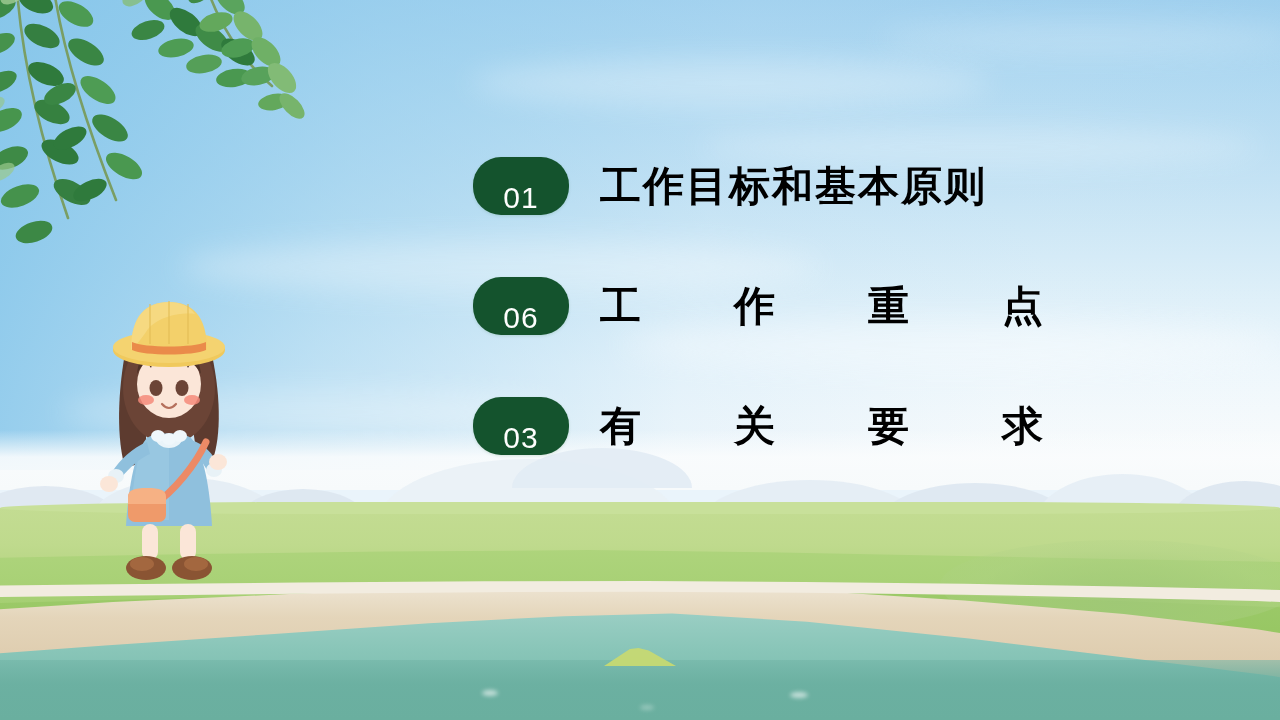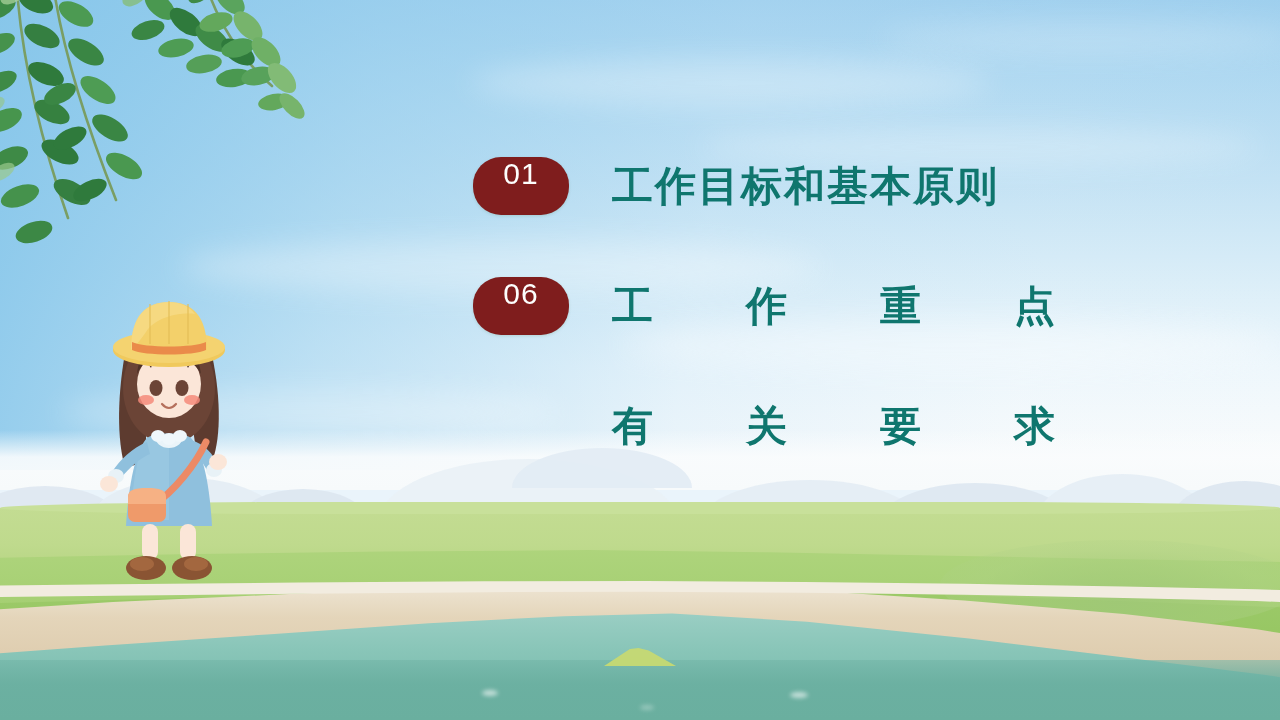--- a/index.html
+++ b/index.html
@@ -120,37 +120,36 @@
 
   
   .girl{position:absolute;left:84px;top:292px;width:170px;height:300px;}
 
   
   .agenda{position:absolute;left:473px;top:150px;width:580px;}
   .row{position:relative;height:120px;}
   .badge{
     position:absolute;left:0;top:7px;
     width:96px;height:58px;border-radius:28px;
-    background:#7f1d1d;
-    display:flex;align-items:flex-start;justify-content:center;
+    background:#14532d;
+    display:flex;align-items:flex-end;justify-content:center;
     box-shadow:0 1px 3px rgba(60,120,70,.18);
   }
   .badge span{
     color:#fdfefd;font-size:30px;font-weight:400;
     letter-spacing:1px;
     font-family:"Liberation Sans","DejaVu Sans",sans-serif;
   }
   .row-title{
     position:absolute;left:127px;top:0;width:443px;height:72px;
-    color:#0f766e;
+    color:#000000;
     font-size:41px;font-weight:bold;
     line-height:72px;
     white-space:nowrap;
     font-family:"DejaVu Sans","Liberation Sans",sans-serif;
-    margin-left:12px;
   }
   .row-title.spread-0{letter-spacing:2px;}
   .row-title.spread-1{letter-spacing:0;display:flex;justify-content:space-between;}
   .row-title.spread-1 i{font-style:normal;}
 </style>
 </head>
 <body>
 
 <div class="slide">
 
@@ -329,20 +328,23 @@
       </div>
       <div class="row-title spread-1">
         <i>工</i>
         <i>作</i>
         <i>重</i>
         <i>点</i>
       </div>
     </div>
 
     <div class="row">
+      <div class="badge">
+        <span>03</span>
+      </div>
       <div class="row-title spread-1">
         <i>有</i>
         <i>关</i>
         <i>要</i>
         <i>求</i>
       </div>
     </div>
 
   </div>
 

